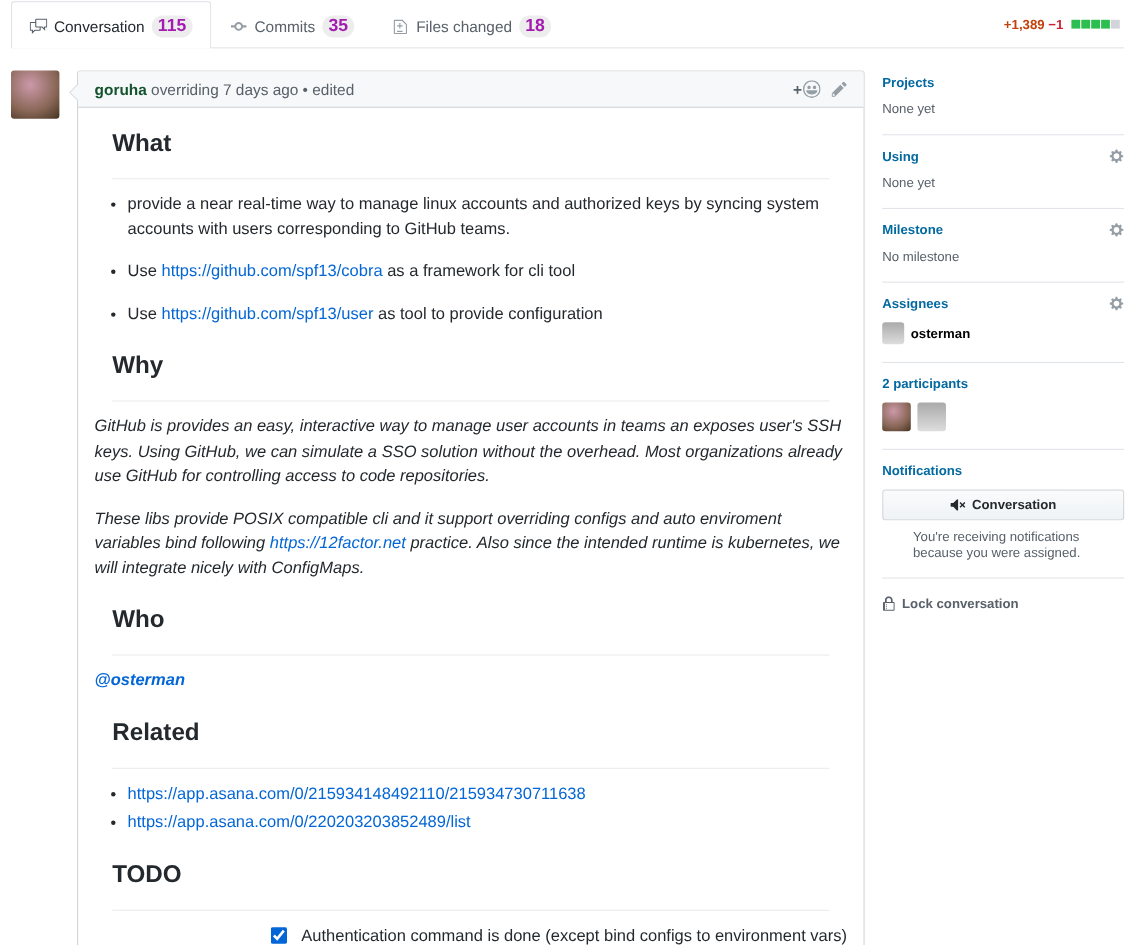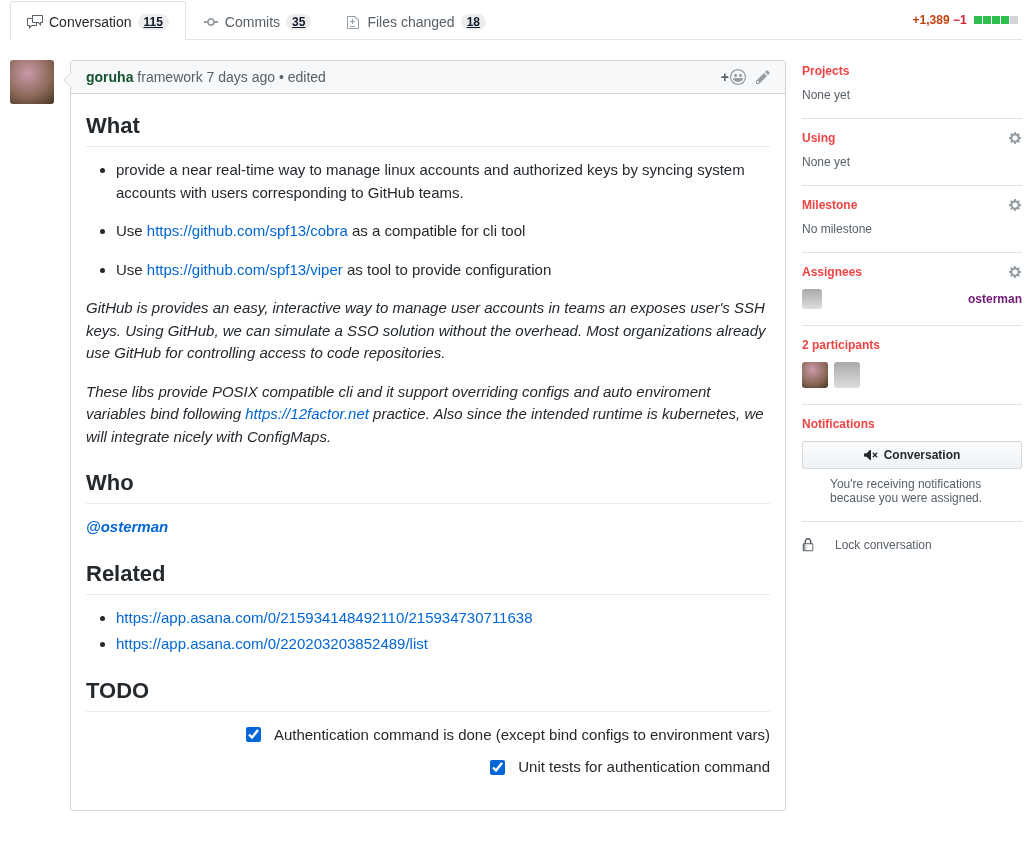--- a/index.html
+++ b/index.html
@@ -36,26 +36,25 @@
     color: #24292e;
     background: #fff;
     border-color: #e1e4e8;
     border-bottom-color: #fff;
   }
   .tabnav-tab .octicon { fill: #959da5; width: 16px; height: 16px; }
   .tabnav-tab.selected .octicon { fill: #586069; }
   .counter {
     background: rgba(27,31,35,.08);
     border-radius: 20px;
-    color: #0f172a;
-    font-size: 12px;
+    color: #a21caf;
+    font-size: 16px;
     font-weight: 600;
     padding: 2px 6px;
     line-height: 1;
-    text-decoration: underline;
   }
   .diffstat {
     font-size: 12px;
     font-weight: 600;
     white-space: nowrap;
     padding-right: 4px;
   }
   .diffstat .add { color: #c2410c; }
   .diffstat .del { color: #cb2431; }
   .diffbars { display: inline-flex; gap: 1px; vertical-align: middle; margin-left: 4px;}
@@ -107,54 +106,54 @@
     padding: 8px 15px;
     display: flex;
     align-items: center;
     color: #586069;
   }
   .comment-header .author { font-weight: 600; color: #14532d; }
   .comment-actions { margin-left: auto; display: flex; gap: 10px; align-items:center;}
   .comment-actions .plus { color:#586069; font-weight:600; font-size:14px;}
   .comment-actions svg { fill: #959da5; cursor:pointer;}
   .comment-body { padding: 15px; line-height: 1.5; color: #24292e; font-size:15px;}
-  .comment-body h2 { font-size: 22px; font-weight: 600; margin: 18px 0 12px; border-bottom: 1px solid #eaecef; padding-bottom: 4px;}
+  .comment-body h2 { font-size: 22px; font-weight: 600; margin: 18px 16px 12px; border-bottom: 1px solid #eaecef; padding-bottom: 16px;}
   .comment-body h2:first-child { margin-top:0;}
   .comment-body p { margin: 0 0 16px; font-style: italic; }
   .comment-body ul { padding-left: 2em; margin: 0 0 16px; }
   .comment-body li { margin-bottom: 4px; }
   .comment-body li + li.spaced { margin-top: 16px;}
   .comment-body a { color: #0366d6; text-decoration: none; }
   .task-list { list-style: none; padding-left: 2px;}
   .task-list li { display: flex; align-items: center; gap: 10px; margin-bottom: 10px; justify-content: flex-end;}
   .task-list input[type=checkbox]{ width:15px; height:15px; accent-color:#0366d6;}
   .mention { font-weight: 600; color: #24292e;}
 
   .sidebar-block { border-bottom: 1px solid #e1e4e8; padding: 12px 0 16px; position:relative;}
   .sidebar-block:first-child { padding-top: 4px;}
-  .sidebar-title { font-size: 12px; font-weight: 600; color: #ef4444; margin-bottom: 10px; display:flex; align-items:center;}
+  .sidebar-title { font-size: 12px; font-weight: 600; color: #0369a1; margin-bottom: 10px; display:flex; align-items:center;}
   .sidebar-title .gear { margin-left:auto; fill:#959da5; cursor:pointer;}
   .sidebar-val { color:#586069;}
-  .assignee-row { display: flex; align-items: center; gap: 6px; font-weight:600; color:#701a75;justify-content:space-between;}
+  .assignee-row { display: flex; align-items: center; gap: 6px; font-weight:600; color:#000000;}
   .assignee-row .avatar { width:20px; height:20px;}
   .participants { display:flex; gap:6px; margin-top:8px;}
   .btn {
     background: linear-gradient(-180deg,#fafbfc,#eff3f6);
     border: 1px solid rgba(27,31,35,.15);
     border-radius: 3px;
     padding: 6px 12px;
     font-size: 12px;
     font-weight: 600;
     color: #24292e;
     width: 100%;
     display: flex; align-items:center; justify-content:center; gap:6px;
     cursor: pointer;
   }
   .muted-note { color: #586069; font-size:12px; margin-top:8px;margin-left:28px;}
-  .lock-row { display:flex; align-items:center; gap:21px; padding-top: 16px; font-weight:400; color:#586069; cursor:pointer;}
+  .lock-row { display:flex; align-items:center; gap:6px; padding-top: 16px; font-weight:700; color:#586069; cursor:pointer;}
   .lock-row svg { fill:#586069;}
 </style>
 </head>
 <body>
 
 <div class="tabnav">
   <div class="tabnav-tabs">
     <a class="tabnav-tab selected">
       <svg class="octicon" viewBox="0 0 16 16">
           <path d="M15 1H6c-.55 0-1 .45-1 1v2H1c-.55 0-1 .45-1 1v6c0 .55.45 1 1 1h1v3l3-3h4c.55 0 1-.45 1-1V9h1l3 3V9h1c.55 0 1-.45 1-1V2c0-.55-.45-1-1-1zM9 11H4.5L3 12.5V11H1V5h4v3c0 .55.45 1 1 1h3v2zm6-3h-2v1.5L11.5 8H6V2h9v6z"></path>
@@ -190,41 +189,42 @@
   </div>
 </div>
 
 <div class="layout">
   <div class="main">
     <div class="timeline-item">
       <div class="avatar user1"></div>
       <div class="comment-box">
         <div class="comment-header">
           <span>
-            <a class="author">goruha</a><span> framework </span><a style="color:#586069;">7 days ago</a><span> • edited</span>
+            <a class="author">goruha</a><span> overriding </span><a style="color:#586069;">7 days ago</a><span> • edited</span>
           </span>
           <div class="comment-actions">
             <span style="display:flex;align-items:center;gap:1px;">
               <span class="plus">+</span>
               <svg width="16" height="16" viewBox="0 0 16 16">
                   <path d="M8 0C3.58 0 0 3.58 0 8s3.58 8 8 8 8-3.58 8-8-3.58-8-8-8zm4.81 12.81a6.72 6.72 0 0 1-9.62 0 6.72 6.72 0 0 1 0-9.62 6.72 6.72 0 0 1 9.62 0 6.72 6.72 0 0 1 0 9.62zM4 6.8v-.59c0-.66.53-1.19 1.2-1.19h.59c.66 0 1.19.53 1.19 1.19v.59c0 .67-.53 1.2-1.19 1.2H5.2C4.53 8 4 7.47 4 6.8zm5 0v-.59c0-.66.53-1.19 1.2-1.19h.59c.66 0 1.19.53 1.19 1.19v.59c0 .67-.53 1.2-1.19 1.2h-.59C9.53 8 9 7.47 9 6.8zm4 3.2c-.72 1.88-2.91 3-5 3s-4.28-1.13-5-3c-.14-.39.23-1 .66-1h8.59c.41 0 .89.61.75 1z"></path>
                 </svg>
             </span>
             <svg width="14" height="16" viewBox="0 0 14 16">
                 <path d="M0 12v3h3l8-8-3-3-8 8zm3 2H1v-2h1v1h1v1zm10.3-9.3L12 6 9 3l1.3-1.3a.996.996 0 0 1 1.41 0l1.59 1.59c.39.39.39 1.02 0 1.41z"></path>
               </svg>
           </div>
         </div>
         <div class="comment-body">
           <h2>What</h2>
           <ul>
             <li>provide a near real-time way to manage linux accounts and authorized keys by syncing system accounts with users corresponding to GitHub teams.</li>
-            <li class="spaced"><span>Use </span><a>https://github.com/spf13/cobra</a><span> as a compatible for cli tool</span></li>
-            <li class="spaced"><span>Use </span><a>https://github.com/spf13/viper</a><span> as tool to provide configuration</span></li>
+            <li class="spaced"><span>Use </span><a>https://github.com/spf13/cobra</a><span> as a framework for cli tool</span></li>
+            <li class="spaced"><span>Use </span><a>https://github.com/spf13/user</a><span> as tool to provide configuration</span></li>
           </ul>
+          <h2>Why</h2>
           <p>GitHub is provides an easy, interactive way to manage user accounts in teams an exposes user's SSH keys. Using GitHub, we can simulate a SSO solution without the overhead. Most organizations already use GitHub for controlling access to code repositories.</p>
           <p><span>These libs provide POSIX compatible cli and it support overriding configs and auto enviroment variables bind following </span><a>https://12factor.net</a><span> practice. Also since the intended runtime is kubernetes, we will integrate nicely with ConfigMaps.</span></p>
           <h2>Who</h2>
           <p><a class="mention">@osterman</a></p>
           <h2>Related</h2>
           <ul>
             <li><a>https://app.asana.com/0/215934148492110/215934730711638</a></li>
             <li><a>https://app.asana.com/0/220203203852489/list</a></li>
           </ul>
           <h2>TODO</h2>

